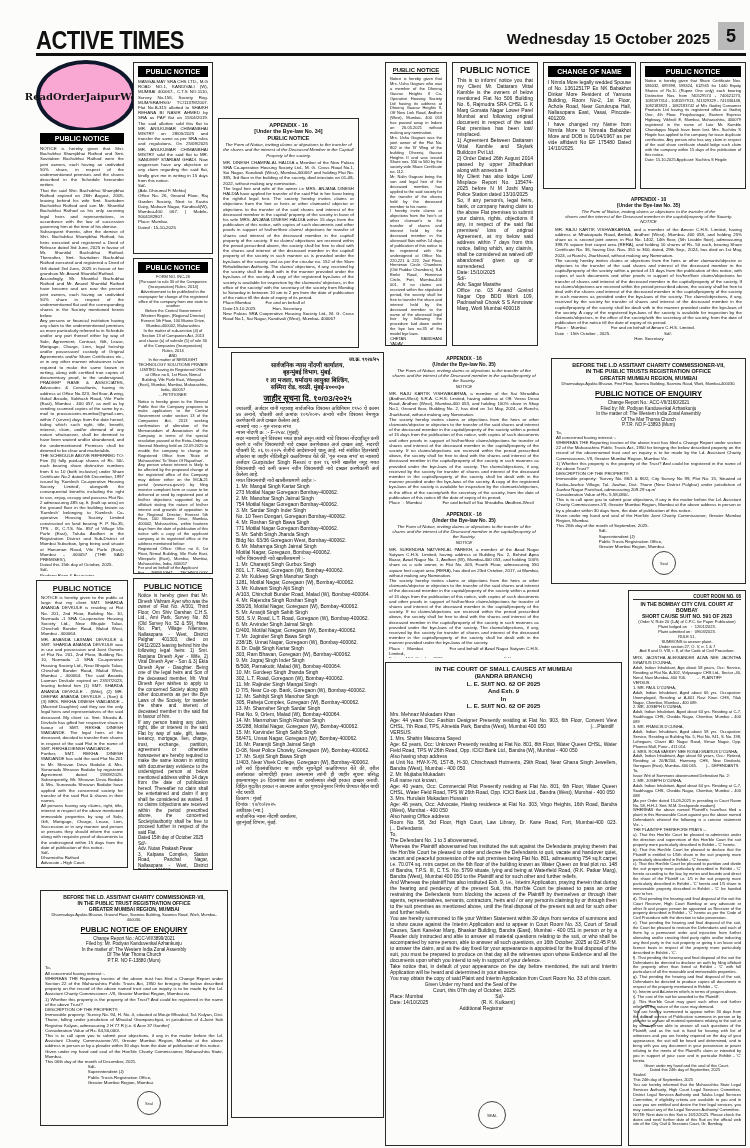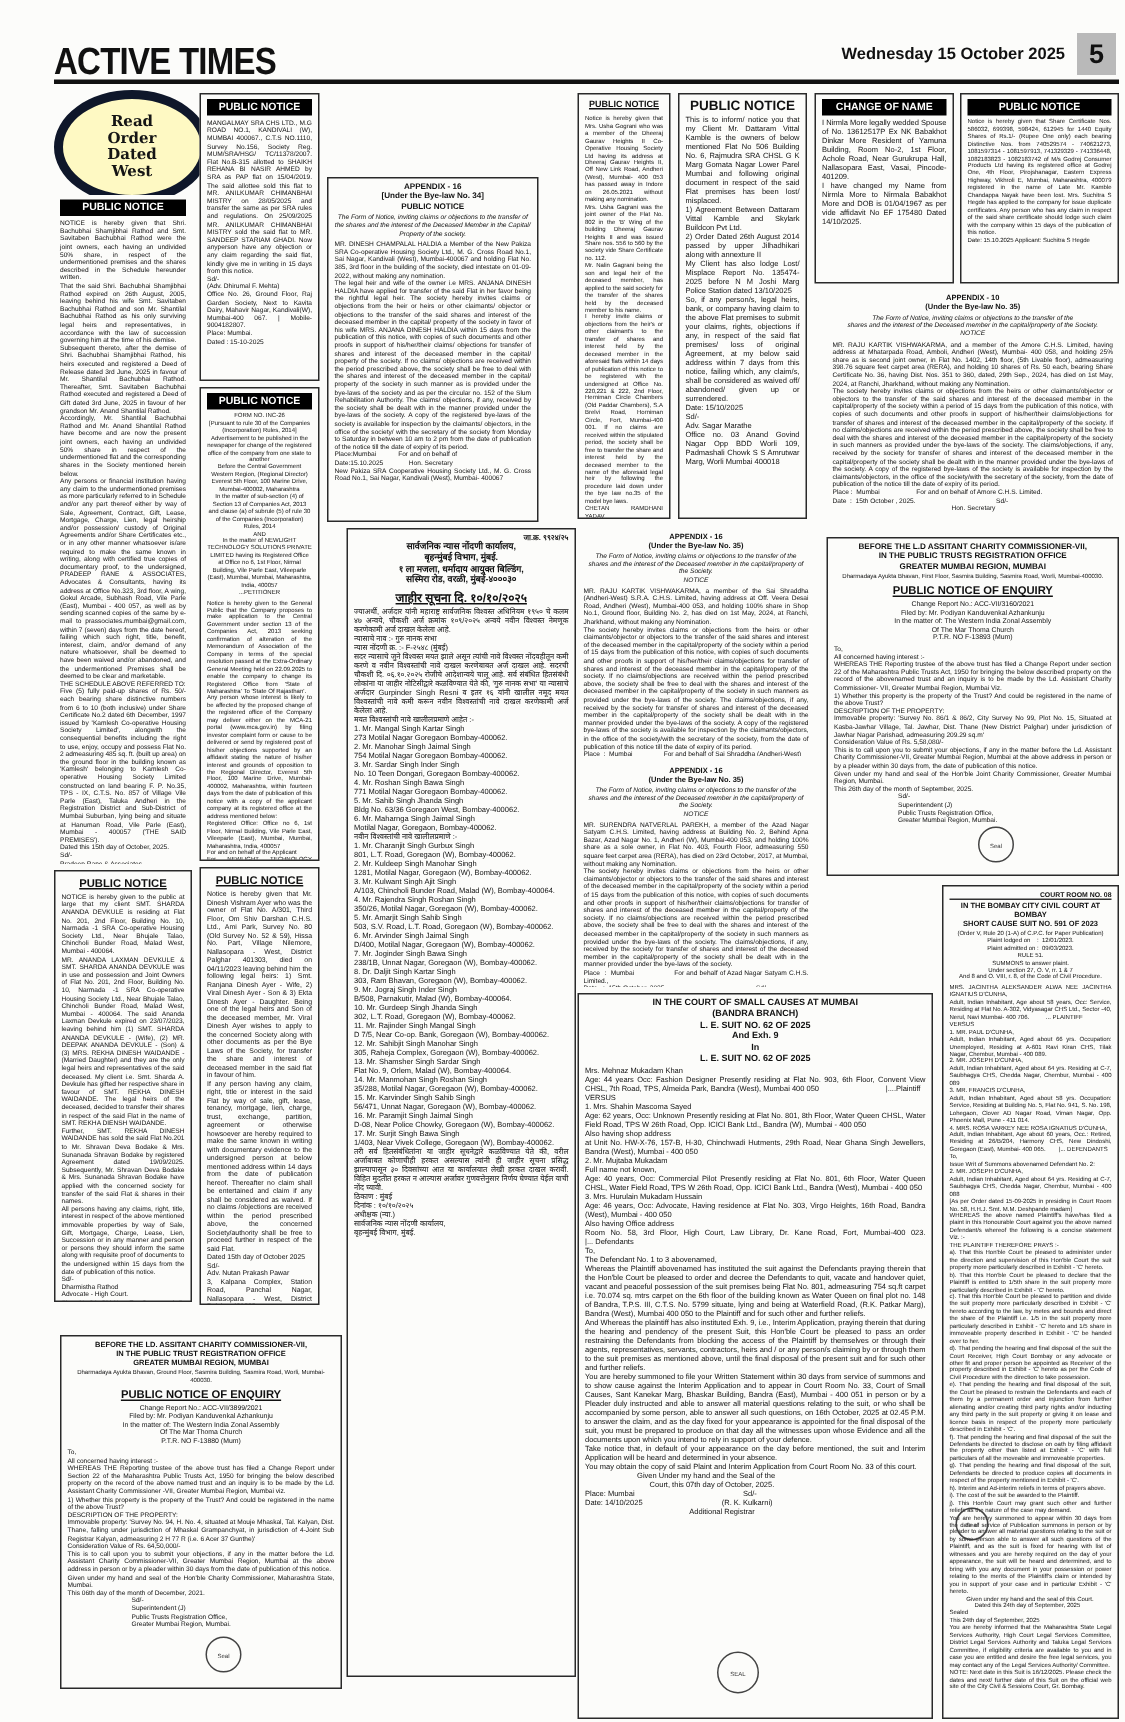--- a/index.html
+++ b/index.html
@@ -1,25 +1,25 @@
 <!DOCTYPE html>
 <html><head>
 <meta charset="utf-8">
 <style>
   html,body{margin:0;padding:0;background:#e8e8e6;}
   .page{position:relative;width:750px;height:1148px;background:#fcfcfa;margin:0 auto;
         font-family:"Liberation Sans",sans-serif;color:#111;overflow:hidden;}
   .masthead{position:absolute;left:36px;top:26px;font-size:22px;font-weight:900;
             letter-spacing:-0.5px;transform:scaleY(1.15);transform-origin:left top;}
-  .dateline{position:absolute;right:40px;top:30px;font-size:11px;font-weight:bold;}
+  .dateline{position:absolute;right:40px;top:30px;font-size:15px;font-weight:bold;}
   .pagenum{position:absolute;left:718px;top:22px;width:26px;height:28px;background:#b9b9b9;
            display:flex;align-items:center;justify-content:center;font-size:18px;font-weight:900;}
   .rule{position:absolute;left:36px;top:53px;width:710px;height:3px;background:#111;}
-  .logo{position:absolute;left:36px;top:60px;width:92px;height:64px;background:#fef9c3;
-        border-radius:50%;border:6px solid #0f172a;display:flex;flex-direction:column;
+  .logo{position:absolute;left:36px;top:60px;width:92px;height:64px;background:#f9a8d4;
+        border-radius:50%;border:4px solid #0f172a;display:flex;
         align-items:center;justify-content:center;}
   .logo-line{font-family:"DejaVu Serif",serif;font-weight:bold;font-size:10px;line-height:11px;color:#151515;}
   .box{position:absolute;box-sizing:border-box;padding:3px 4px;overflow:hidden;background:#fcfcfa;}
   .bordered{border:1px solid #2a2a2a;}
   .bar{background:#000;color:#fff;text-align:center;font-weight:bold;font-size:7px;
        line-height:9px;margin:0 0 2px 0;padding:1px 0;}
   .pt{text-align:center;font-weight:bold;font-size:7.5px;line-height:9px;margin:0 0 2px 0;
       text-decoration:underline;}
   .pt-lg{font-size:9px;}
   .head{text-align:center;font-weight:bold;white-space:pre-wrap;margin-bottom:1px;}
@@ -40,21 +40,21 @@
 <div class="page">
 
   <div class="masthead">ACTIVE TIMES</div>
   <div class="dateline">Wednesday 15 October 2025</div>
   <div class="pagenum">5</div>
   <div class="rule"></div>
 
   <div class="logo">
     <span class="logo-line">Read</span>
     <span class="logo-line">Order</span>
-    <span class="logo-line">Dated</span>
+    <span class="logo-line">Jaipur</span>
     <span class="logo-line">West</span>
   </div>
 
   <section class="box" style="left:36px;top:130px;width:92px;height:446px;">
     <h3 class="bar">PUBLIC NOTICE</h3>
     <div class="bd f44">NOTICE is hereby given that Shri. Bachubhai Shamjibhai Rathod and Smt. Savitaben Bachubhai Rathod were the joint owners, each having an undivided 50% share, in respect of the undermentioned premises and the shares described in the Schedule hereunder written.
 That the said Shri. Bachubhai Shamjibhai Rathod expired on 26th August, 2005, leaving behind his wife Smt. Savitaben Bachubhai Rathod and son Mr. Shantilal Bachubhai Rathod as his only surviving legal heirs and representatives, in accordance with the law of succession governing him at the time of his demise.
 Subsequent thereto, after the demise of Shri. Bachubhai Shamjibhai Rathod, his heirs executed and registered a Deed of Release dated 3rd June, 2025 in favour of Mr. Shantilal Bachubhai Rathod. Thereafter, Smt. Savitaben Bachubhai Rathod executed and registered a Deed of Gift dated 3rd June, 2025 in favour of her grandson Mr. Anand Shantilal Rathod.
 Accordingly, Mr. Shantilal Bachubhai Rathod and Mr. Anand Shantilal Rathod have become and are now the present joint owners, each having an undivided 50% share in respect of the undermentioned flat and the corresponding shares in the Society mentioned herein below.
 Any persons or financial institution having any claim to the undermentioned premises as more particularly referred to in Schedule and/or any part thereof either by way of Sale, Agreement, Contract, Gift, Lease, Mortgage, Charge, Lien, legal heirship and/or possession/ custody of Original Agreements and/or Share Certificates etc., or in any other manner whatsoever is/are required to make the same known in writing, along with certified true copies of documentary proof, to the undersigned, PRADEEP RANE &amp; ASSOCIATES, Advocates &amp; Consultants, having its address at Office No.323, 3rd floor, A wing, Gokul Arcade, Subhash Road, Vile Parle (East), Mumbai - 400 057, as well as by sending scanned copies of the same by e-mail to prassociates.mumbai@gmail.com, within 7 (seven) days from the date hereof, failing which such right, title, benefit, interest, claim, and/or demand of any nature whatsoever, shall be deemed to have been waived and/or abandoned, and the undermentioned Premises shall be deemed to be clear and marketable.
@@ -162,21 +162,21 @@
 Date:15.10.2025              Hon. Secretary
 New Pakiza SRA Cooperative Housing Society Ltd., M. G. Cross Road No.1, Sai Nagar, Kandivali (West), Mumbai- 400067</div>
   </section>
 
   <section class="box bordered" style="left:231px;top:352px;width:153px;height:766px;">
     <div class="refno f50">जा.क्र. ९९२४/२५</div>
     <div class="head f60">सार्वजनिक न्यास नोंदणी कार्यालय,
 बृहन्मुंबई विभाग, मुंबई.
 १ ला मजला, धर्मादाय आयुक्त बिल्डिंग,
 सस्मिरा रोड, वरळी, मुंबई-४०००३०</div>
-    <div class="pt" style="font-size:8px;margin-top:2px;">जाहीर सूचना                दि. १०/१०/२०२५</div>
+    <div class="pt" style="font-size:8px;margin-top:2px;">जाहीर सूचना                दि. १०/03/२०२५</div>
     <div class="bd f50">ज्याअर्थी, अर्जदार यांनी महाराष्ट्र सार्वजनिक विश्वस्त अधिनियम १९५० चे कलम ४७ अन्वये, चौकशी अर्ज क्रमांक १०९/२०२५ अन्वये नवीन विश्वस्त नेमणूक करणेकामी अर्ज दाखल केलेला आहे.
 न्यासाचे नाव :- गुरु नानक सभा
 न्यास नोंदणी क्र. :- F-२५४८ (मुंबई)
 सदर न्यासाचे जुने विश्वस्त मयत झाले असून त्यांची नावे विश्वस्त नोंदवहीतून कमी करणे व नवीन विश्वस्तांची नावे दाखल करणेबाबत अर्ज दाखल आहे. सदरची चौकशी दि. ०६.१०.२०२५ रोजीचे आदेशान्वये चालू आहे. सर्व संबंधित हितसंबंधी लोकांना या जाहीर नोटिसीद्वारे कळविण्यात येते की, 'गुरु नानक सभा' या न्यासाचे अर्जदार Gurpinder Singh Resni व इतर १६ यांनी खालील नमूद मयत विश्वस्तांची नावे कमी करून नवीन विश्वस्तांची नावे दाखल करणेकामी अर्ज केलेला आहे.
 मयत विश्वस्तांची नावे खालीलप्रमाणे आहेत :-
 1. Mr. Mangal Singh Kartar Singh
 273 Motilal Nagar Goregaon Bombay-400062.
 2. Mr. Manohar Singh Jaimal Singh
 754 Motilal Nagar Goregaon Bombay-400062.
 3. Mr. Sardar Singh Inder Singh

